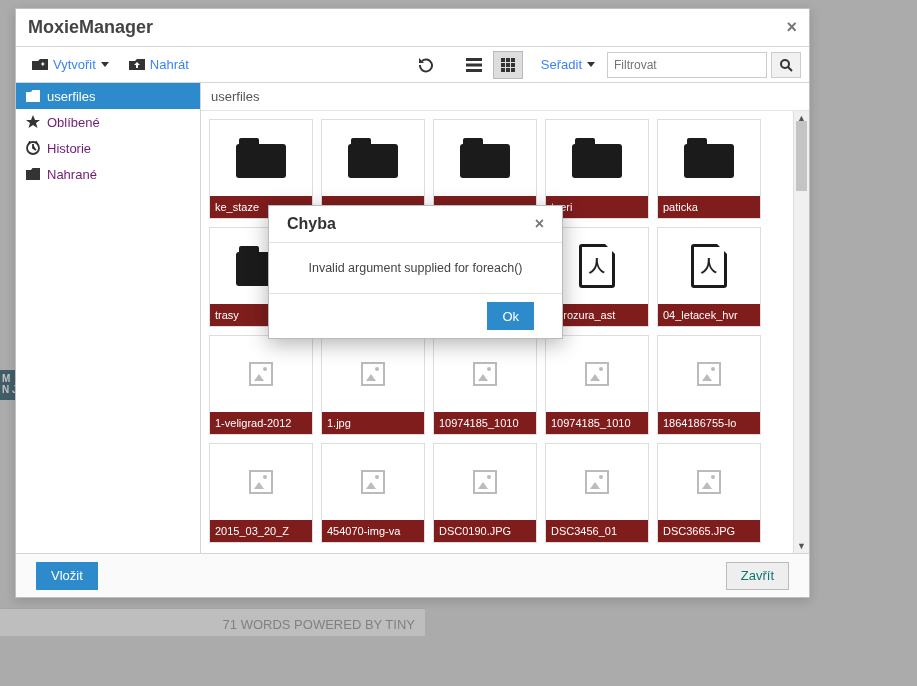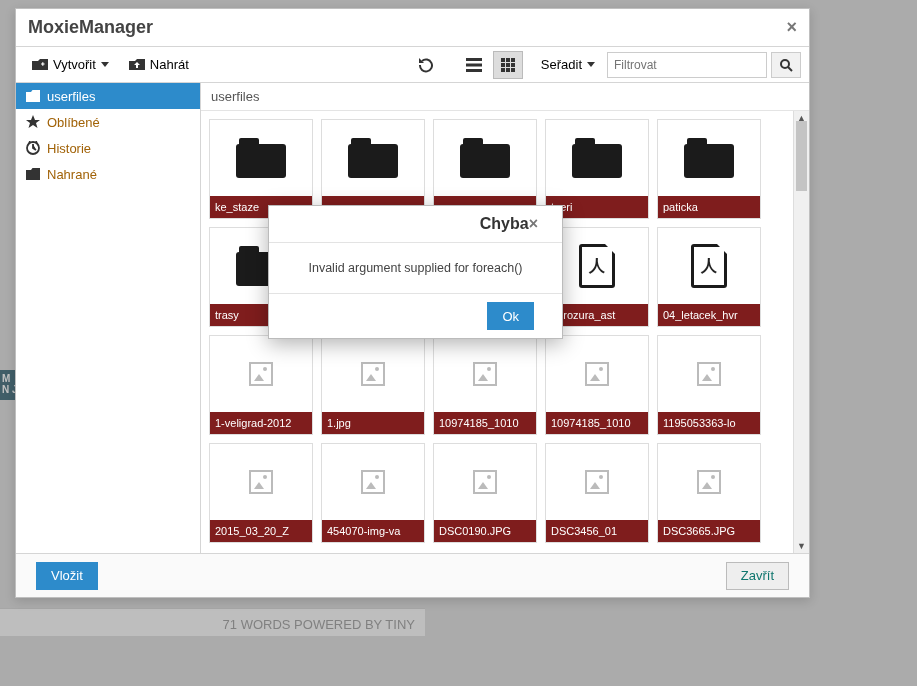--- a/index.html
+++ b/index.html
@@ -41,21 +41,21 @@
     padding:0 12px; border-bottom:1px solid #d5d5d5;
   }
   .dialog-title { font-size:18px; font-weight:bold; color:#444; }
   .close-x { font-size:18px; color:#777; cursor:pointer; font-weight:bold; }
   .toolbar {
     height:36px; border-bottom:1px solid #d5d5d5; display:flex; align-items:center;
     padding:0 8px; gap:4px;
   }
   .tool-btn {
     height:28px; display:inline-flex; align-items:center; gap:5px;
-    padding:0 8px; cursor:pointer; color:#000000; font-size:13px;
+    padding:0 8px; cursor:pointer; color:#3b82f6; font-size:13px;
   }
   .caret { width:0;height:0;border-left:4px solid transparent;border-right:4px solid transparent;border-top:5px solid #333; display:inline-block;}
   .spacer { flex:1; }
   .icon-btn {
     width:30px;height:28px;display:inline-flex;align-items:center;justify-content:center;
     cursor:pointer; color:#444;
   }
   .icon-btn.active { background:#ddd; border:1px solid #bbb; }
   .filter-input {
     height:26px; width:160px; border:1px solid #ccc; padding:0 6px; font-size:12px;
@@ -65,21 +65,21 @@
     display:inline-flex;align-items:center;justify-content:center; cursor:pointer;
   }
   .body {
     flex:1; display:flex; min-height:0;
   }
   .sidebar {
     width:185px; border-right:1px solid #d5d5d5; background:#fff;
   }
   .sidebar-item {
     height:26px; display:flex; align-items:center; padding:0 10px; gap:7px;
-    cursor:pointer; color:#a16207;
+    cursor:pointer; color:#701a75;
   }
   .sidebar-item.active { background:#2d8bcb; color:#fff; }
   .main {
     flex:1; display:flex; flex-direction:column; min-width:0;
   }
   .breadcrumb {
     height:28px; display:flex; align-items:center; padding:0 10px; color:#555;
     border-bottom:1px solid #e4e4e4;
   }
   .grid-wrap {
@@ -157,22 +157,22 @@
   .btn.default { background:#eee; color:#0f766e; }
   
   .overlay {
     position:absolute; inset:0; background:rgba(120,120,120,0.45);
   }
   .error-dialog {
     position:absolute; left:268px; top:205px; width:295px;
     background:#fff; border:1px solid #bbb; box-shadow:0 5px 20px rgba(0,0,0,.3);
   }
   .error-header {
-    height:36px; display:flex; align-items:center; justify-content:flex-end;
-    padding:0 24px;
+    height:36px; display:flex; align-items:center; justify-content:space-between;
+    padding:0 18px;
   }
   .error-title { font-size:16px; font-weight:bold; color:#333;}
   .error-body {
     padding:18px 14px; font-size:12.5px; color:#444; border-top:1px solid #e3e3e3; border-bottom:1px solid #e3e3e3;
     text-align:center;
   }
   .error-footer {
     height:44px; display:flex; justify-content:flex-end; align-items:center; padding:0 28px;
   }
   
@@ -396,21 +396,21 @@
             <div class="tile">
               <div class="thumb">
                 <div class="img-icon"></div>
               </div>
               <div class="label">10974185_1010</div>
             </div>
             <div class="tile">
               <div class="thumb">
                 <div class="img-icon"></div>
               </div>
-              <div class="label">1195053363-lo</div>
+              <div class="label">1864186755-lo</div>
             </div>
             <div class="tile">
               <div class="thumb">
                 <div class="img-icon"></div>
               </div>
               <div class="label">2015_03_20_Z</div>
             </div>
             <div class="tile">
               <div class="thumb">
                 <div class="img-icon"></div>

